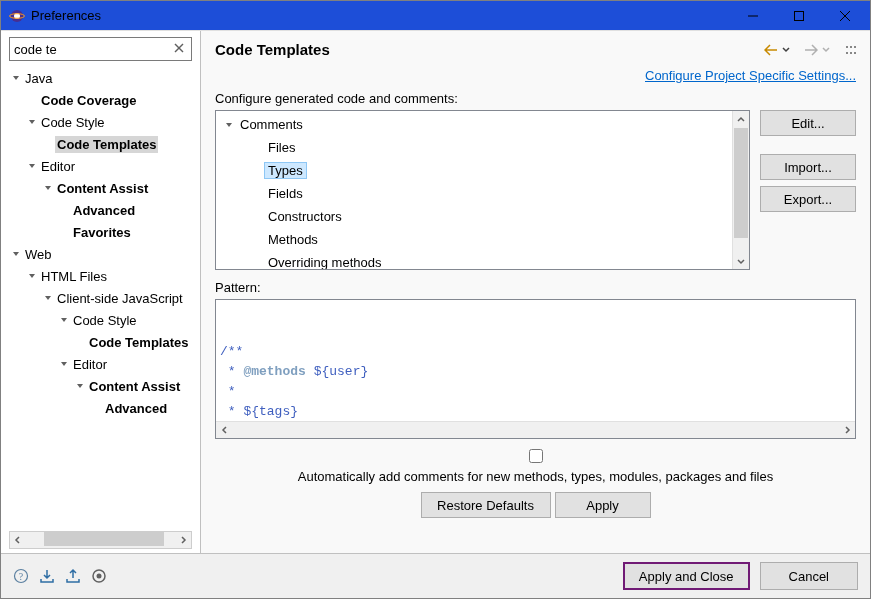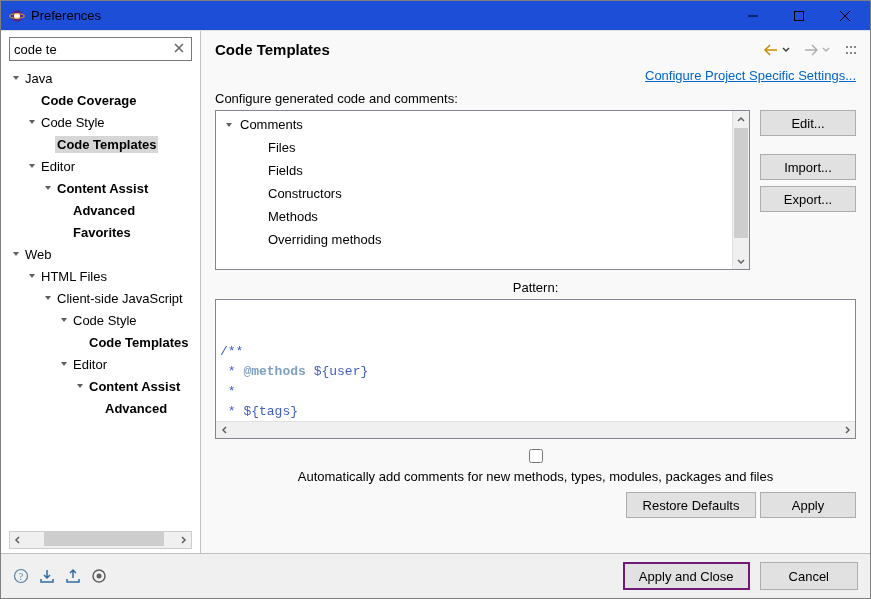--- a/index.html
+++ b/index.html
@@ -41,30 +41,30 @@
 .tb-row { display: flex; align-items: center; height: 23px; cursor: pointer; }
 .tb-chev { width: 14px; height: 14px; display: inline-flex; align-items: center; justify-content: center; color: #606060; }
 .tb-chev.none { visibility: hidden; }
 .tb-label { padding: 1px 4px; }
 .tb-label.sel { background: #cde8ff; border: 1px solid #8ec7f5; padding: 0 3px; }
 .treebox .vscroll { position: absolute; right: 0; top: 0; bottom: 0; width: 17px; background: #f0f0f0; border-left: 1px solid #e0e0e0; }
 .treebox .vscroll .vthumb { position: absolute; left: 1px; right: 1px; top: 17px; height: 110px; background: #cdcdcd; }
 .treebox .vscroll .sbtn { position: absolute; left: 0; right: 0; height: 17px; display: flex; align-items: center; justify-content: center; color: #606060; }
 .btncol { width: 96px; display: flex; flex-direction: column; gap: 6px; }
 button.btn { height: 26px; border: 1px solid #adadad; background: #e1e1e1; font-family: inherit; font-size: 13px; cursor: pointer; padding: 0 8px; }
-.pattern-label { padding: 10px 14px 4px 14px; font-size: 13px; text-align: center; }
+.pattern-label { padding: 10px 14px 4px 14px; font-size: 13px; }
 .patternbox { margin: 0 14px; height: 140px; border: 1px solid #828790; background: #fff; position: relative; font-family: Consolas, "Courier New", monospace; font-size: 13px; line-height: 20px; padding: 2px 4px; white-space: pre; }
 .c-jd { color: #3f5fbf; }
 .c-tag { color: #7f9fbf; font-weight: bold; }
 .c-var { color: #3f5fbf; }
 .patternbox .hscroll { position: absolute; left: 0; right: 0; bottom: 0; height: 17px; background: #f0f0f0; border-top: 1px solid #e0e0e0; display: flex; justify-content: space-between; }
 .patternbox .hscroll .sbtn { width: 17px; display: flex; align-items: center; justify-content: center; color: #606060; }
 .checkrow { display: flex; align-items: center; padding: 10px 14px 8px 14px; gap: 6px; flex-direction: column; }
 .checkrow input { width: 14px; height: 14px; }
-.btnrow-r { display: flex; justify-content: flex-end; padding: 0 14px 8px 14px; gap: 4px; }
+.btnrow-r { display: flex; justify-content: center; padding: 0 14px 8px 14px; gap: 4px; }
 .footer { border-top: 1px solid #c0c0c0; background: #f0f0f0; padding: 8px 12px; display: flex; align-items: center; }
 .footer .ficons { display: flex; gap: 10px; align-items: center; }
 .footer .ficons svg { display: block; }
 .footer .spacer { flex: 1; }
 .footer button.primary { border: 2px solid #701a75; background: #e1e1e1; height: 28px; padding: 0 14px; font-family: inherit; font-size: 13px; cursor: pointer; }
 .footer button.btn2 { height: 28px; padding: 0 28px; border: 1px solid #adadad; background: #e1e1e1; font-family: inherit; font-size: 13px; cursor: pointer; text-align: center; }
 .footer .btns { display: flex; gap: 10px; }
 </style>
 </head>
 <body>
@@ -287,20 +287,24 @@
                     </svg>
                   </span>
                   <span class="tb-label">Comments</span>
                 </div>
                 <div class="tb-row" style="padding-left: 28px;">
                   <span class="tb-chev none"></span>
                   <span class="tb-label">Files</span>
                 </div>
                 <div class="tb-row" style="padding-left: 28px;">
                   <span class="tb-chev none"></span>
+                  <span class="tb-label sel">Types</span>
+                </div>
+                <div class="tb-row" style="padding-left: 28px;">
+                  <span class="tb-chev none"></span>
                   <span class="tb-label">Fields</span>
                 </div>
                 <div class="tb-row" style="padding-left: 28px;">
                   <span class="tb-chev none"></span>
                   <span class="tb-label">Constructors</span>
                 </div>
                 <div class="tb-row" style="padding-left: 28px;">
                   <span class="tb-chev none"></span>
                   <span class="tb-label">Methods</span>
                 </div>

